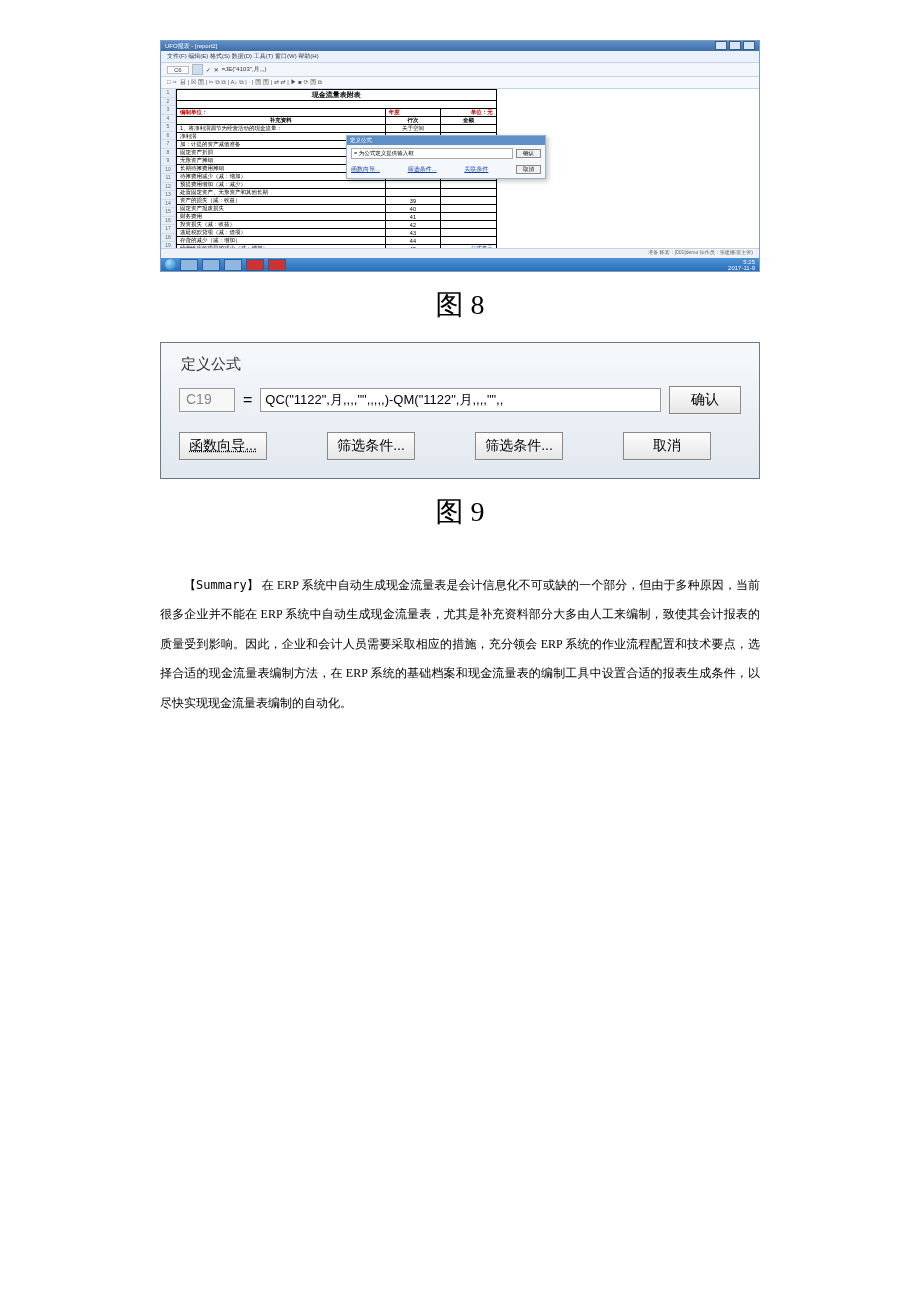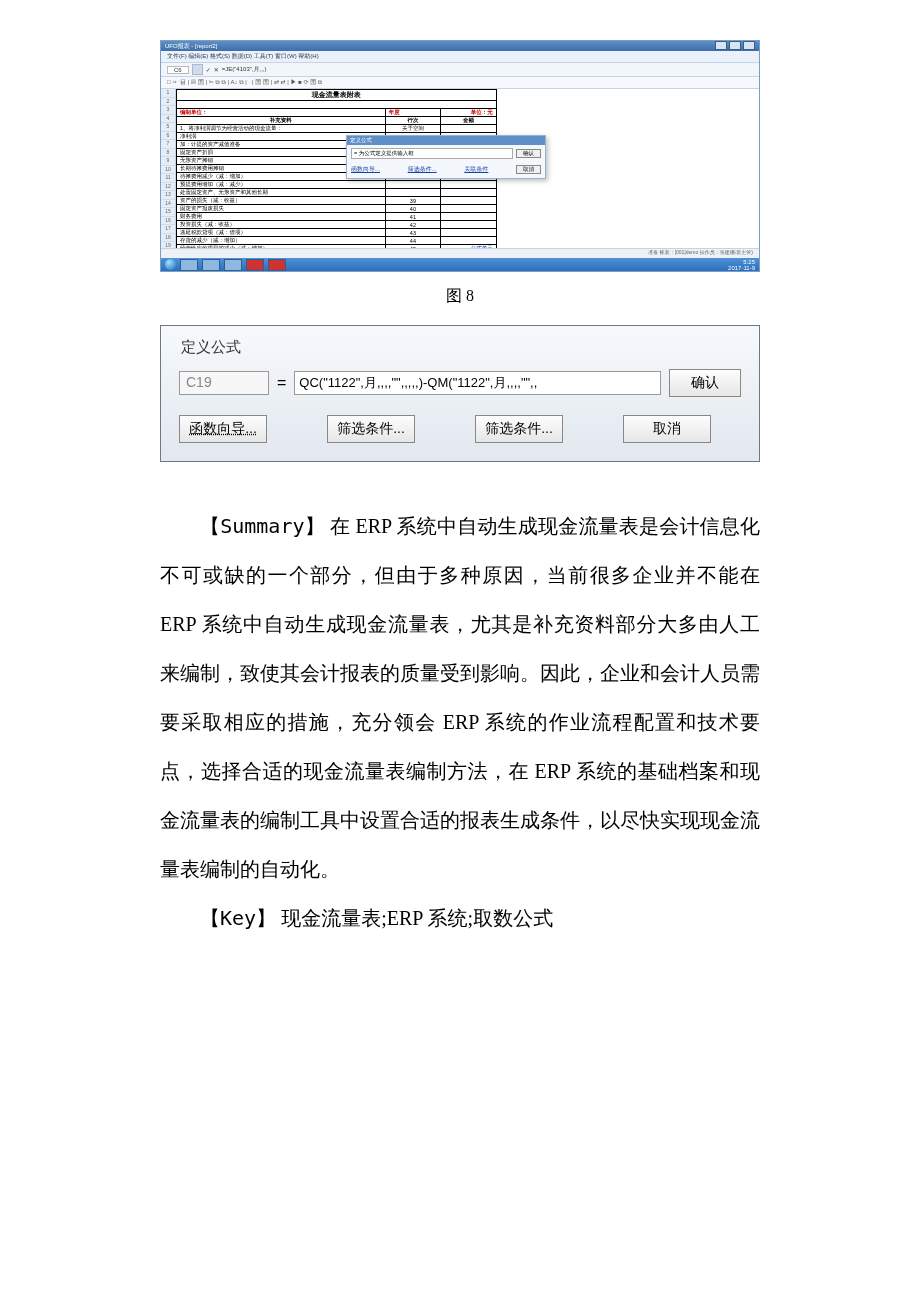--- a/index.html
+++ b/index.html
@@ -118,21 +118,21 @@
   .erp-taskbar .tb.red { background:#c33; }
   .erp-taskbar .spacer { flex:1; }
   .erp-statusbar {
     position:absolute; bottom:13px; left:0; right:0; height:9px;
     background:#eef2f7; border-top:1px solid #c4d3e6;
     font-size:5px; color:#666; text-align:right; padding-right:6px;
   }
 
   .fig-caption {
     text-align:center;
-    font-size: 16px;
+    font-size: 28px;
     margin: 14px 0 18px 0;
     font-family: "SimSun", serif;
   }
 
   
   .dialog9 {
     border: 1px solid #6a7889;
     background: linear-gradient(#f6f9fc, #e2e8ef);
     padding: 10px 18px 18px 18px;
     font-family: "SimSun", sans-serif;
@@ -143,21 +143,21 @@
     font-size: 15px;
     color: #333;
     padding: 2px 0 12px 2px;
   }
   .dialog9 .formula-row {
     display:flex;
     align-items:center;
     gap: 8px;
   }
   .dialog9 .cell-box {
-    width: 90px;
+    width: 56px;
     height: 24px;
     border: 1px solid #999;
     background: #f7f7f7;
     color: #888;
     font-size: 14px;
     padding: 2px 6px;
     box-sizing: border-box;
   }
   .dialog9 .eq { font-size:16px; }
   .dialog9 .formula-box {
@@ -185,21 +185,21 @@
     display:flex;
     gap: 60px;
     margin-top: 18px;
     align-items:center;
   }
   .dialog9 .row2 .btn { min-width: 86px; }
 
   
   .body-text {
     margin-top: 40px;
-    font-size: 20px;
+    font-size: 12px;
     line-height: 2.45;
     text-align: justify;
   }
   .body-text p { margin: 0; text-indent: 2em; }
   .body-text .label {
     font-family: "SimSun", monospace;
   }
   .kw-line, .code-line {
     text-indent: 2em;
     margin-top: 6px;
@@ -407,23 +407,21 @@
       <div class="formula-box">QC("1122",月,,,,"",,,,,)-QM("1122",月,,,,"",,</div>
       <div class="btn">确认</div>
     </div>
     <div class="row2">
       <div class="btn" style="text-decoration:underline dotted;">函数向导...</div>
       <div class="btn">筛选条件...</div>
       <div class="btn">筛选条件...</div>
       <div class="btn">取消</div>
     </div>
   </div>
+  <div class="fig-caption">图 9</div>
 
   <div class="body-text">
     <p>
       <span class="label">【Summary】</span><span>  在 ERP 系统中自动生成现金流量表是会计信息化不可或缺的一个部分，但由于多种原因，当前很多企业并不能在 ERP 系统中自动生成现金流量表，尤其是补充资料部分大多由人工来编制，致使其会计报表的质量受到影响。因此，企业和会计人员需要采取相应的措施，充分领会 ERP 系统的作业流程配置和技术要点，选择合适的现金流量表编制方法，在 ERP 系统的基础档案和现金流量表的编制工具中设置合适的报表生成条件，以尽快实现现金流量表编制的自动化。</span>
     </p>
-    <p class="kw-line">
-      <span class="label">【Key】</span><span>  现金流量表;ERP 系统;取数公式</span>
-    </p>
   </div>
 
 </div>
 
 </body></html>

